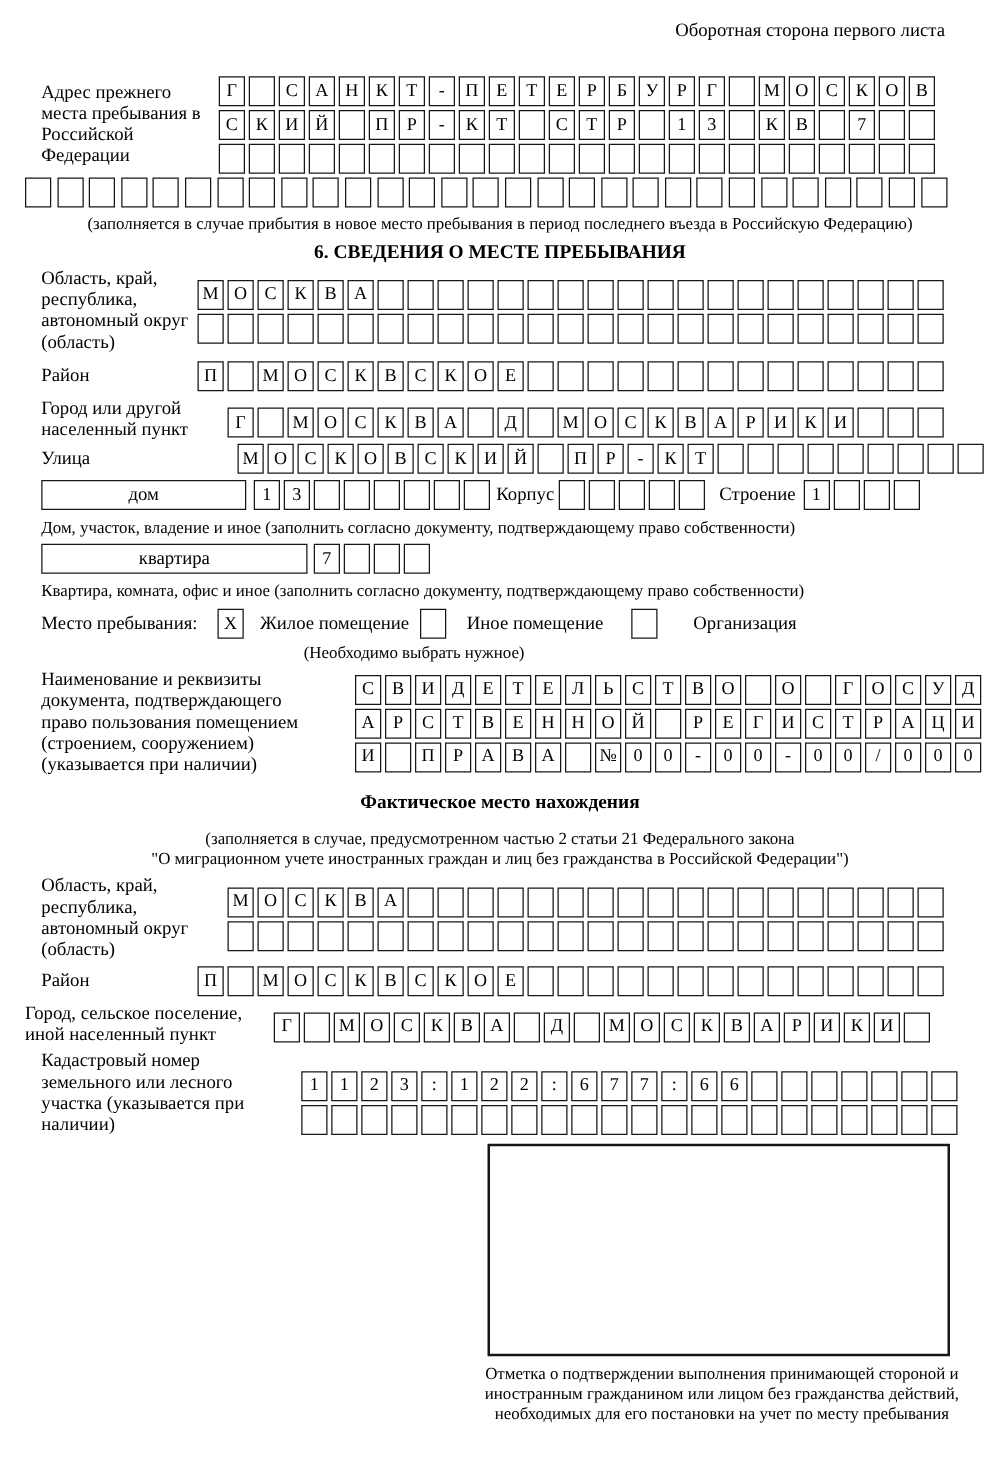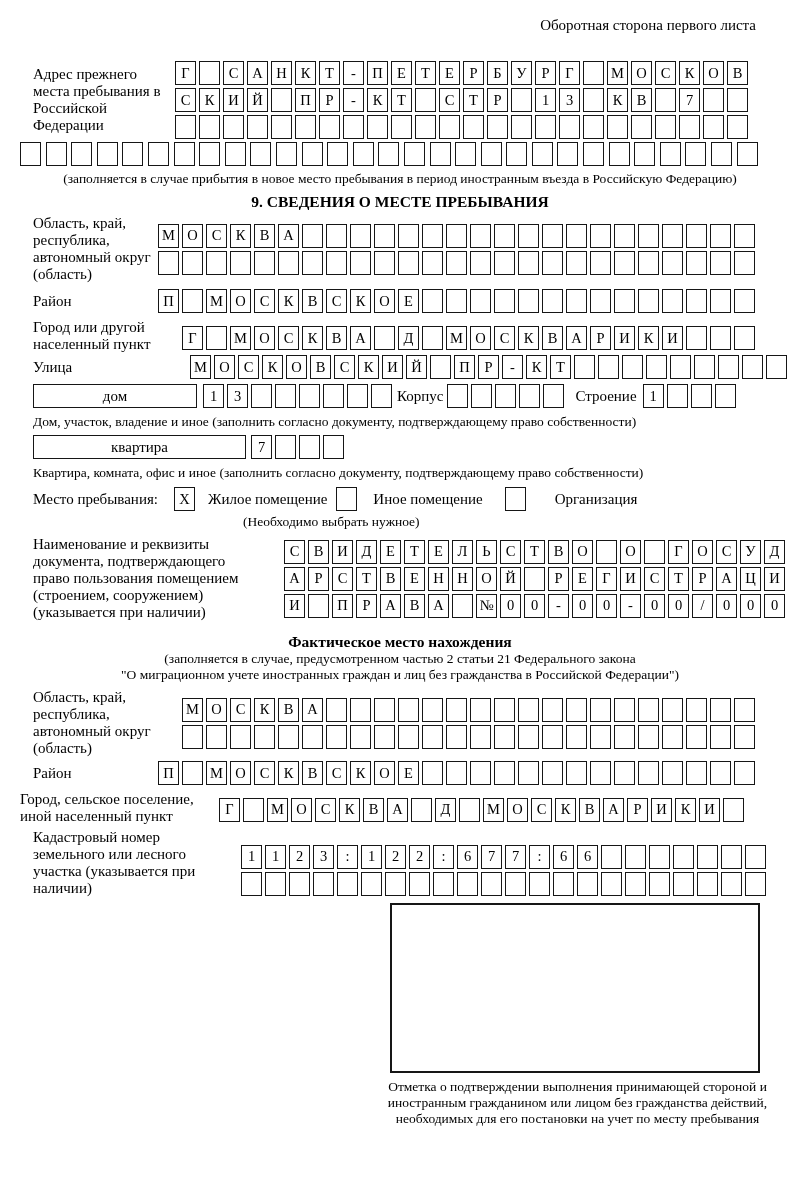--- a/index.html
+++ b/index.html
@@ -146,23 +146,23 @@
       <span class="cell"></span>
       <span class="cell"></span>
       <span class="cell"></span>
       <span class="cell"></span>
       <span class="cell"></span>
       <span class="cell"></span>
       <span class="cell"></span>
       <span class="cell"></span>
       <span class="cell"></span>
     </div>
-  <div class="note" style="margin-top:5px;">(заполняется в случае прибытия в новое место пребывания в период иностранным въезда в Российскую Федерацию)</div>
-
-  <div class="hd" style="margin-top:6px;">9. СВЕДЕНИЯ О МЕСТЕ ПРЕБЫВАНИЯ</div>
+  <div class="note" style="margin-top:5px;">(заполняется в случае прибытия в новое место пребывания в период последнего въезда в Российскую Федерацию)</div>
+
+  <div class="hd" style="margin-top:6px;">6. СВЕДЕНИЯ О МЕСТЕ ПРЕБЫВАНИЯ</div>
 
   <div class="frow" style="margin-left:33px;margin-top:4px;">
     <div class="lbl w125">Область, край, республика, автономный округ (область)</div>
     <div class="rows">
       <div class="boxes">
           <span class="cell">М</span>
           <span class="cell">О</span>
           <span class="cell">С</span>
           <span class="cell">К</span>
           <span class="cell">В</span>
@@ -430,21 +430,21 @@
           <span class="cell">0</span>
           <span class="cell">/</span>
           <span class="cell">0</span>
           <span class="cell">0</span>
           <span class="cell">0</span>
         </div>
     </div>
   </div>
 
   <div class="hd" style="margin-top:12px;">Фактическое место нахождения</div>
-  <div class="note" style="margin-top:0;">(заполняется в случае, предусмотренном частью 2 статьи 21 Федерального закона</div>
+  <div class="note" style="margin-top:12px;">(заполняется в случае, предусмотренном частью 2 статьи 21 Федерального закона</div>
   <div class="note">"О миграционном учете иностранных граждан и лиц без гражданства в Российской Федерации")</div>
 
   <div class="frow" style="margin-left:33px;margin-top:6px;">
     <div class="lbl w149">Область, край, республика, автономный округ (область)</div>
     <div class="rows">
       <div class="boxes">
           <span class="cell">М</span>
           <span class="cell">О</span>
           <span class="cell">С</span>
           <span class="cell">К</span>

